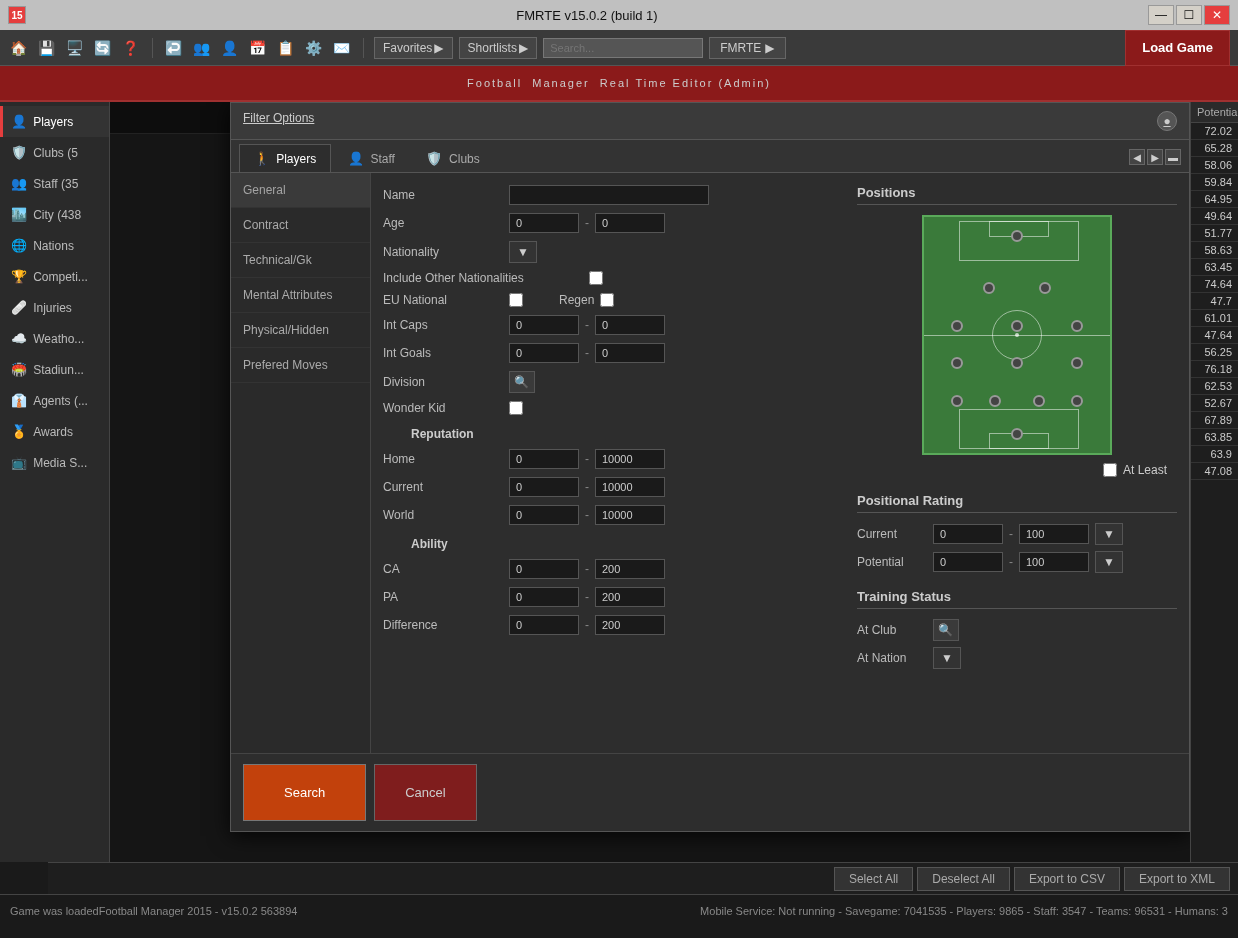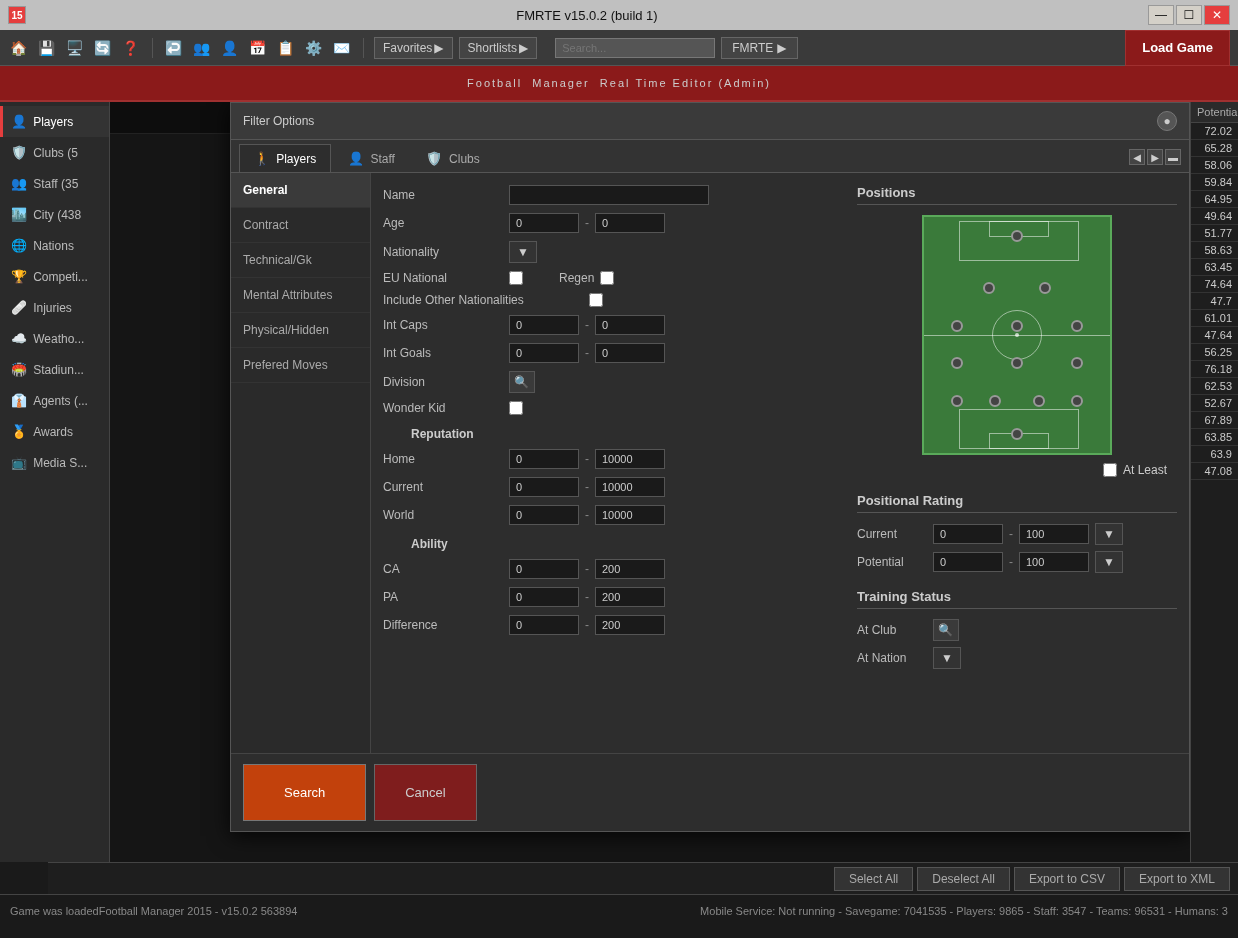--- a/index.html
+++ b/index.html
@@ -36,21 +36,21 @@
       height: 36px;
       display: flex;
       align-items: center;
       padding: 0 8px;
       gap: 6px;
       border-bottom: 1px solid #555;
     }
     .toolbar-icon { width: 22px; height: 22px; display: flex; align-items: center; justify-content: center; color: #bbb; font-size: 14px; cursor: pointer; }
     .toolbar-sep { width: 1px; height: 20px; background: #555; margin: 0 4px; }
     .toolbar-menu { display: flex; align-items: center; gap: 2px; padding: 3px 8px; background: #444; border: 1px solid #666; color: #ccc; font-size: 12px; cursor: pointer; }
-    .toolbar-search { flex: 1; max-width: 160px; margin-left: 12px; }
+    .toolbar-search { flex: 1; max-width: 160px; }
     .toolbar-search input { width: 100%; background: #555; border: 1px solid #777; color: #ccc; padding: 3px 6px; font-size: 11px; }
     .toolbar-brand { padding: 3px 10px; background: #444; border: 1px solid #666; color: #ccc; font-size: 12px; cursor: pointer; display: flex; align-items: flex-start; gap: 4px; }
     .load-game-btn { background: #8b1a1a; color: white; padding: 5px 16px; border: 1px solid #a03030; font-size: 13px; font-weight: bold; cursor: pointer; height: 36px; display: flex; align-items: center; }
 
     
     .main-layout {
       display: flex;
       height: calc(938px - 30px - 36px - 32px - 32px);
     }
 
@@ -142,23 +142,23 @@
       width: 1000px;
       margin-top: 0;
       margin-left: 120px;
       box-shadow: 0 4px 20px rgba(0,0,0,0.8);
     }
 
     .modal-header {
       background: #3a3a3a;
       padding: 8px 12px;
       display: flex;
-      align-items: center;
       justify-content: space-between;
       border-bottom: 1px solid #555;
+      text-decoration: underline;
     }
     .modal-header-close { width: 20px; height: 20px; background: #555; border: 1px solid #777; display: flex; align-items: center; justify-content: center; cursor: pointer; color: #ccc; font-size: 12px; border-radius: 50%; }
 
     
     .modal-tabs {
       display: flex;
       background: #333;
       padding: 4px 8px 0;
       gap: 2px;
       border-bottom: 1px solid #555;
@@ -193,21 +193,21 @@
       background: #2a2a2a;
       border-right: 1px solid #444;
     }
     .modal-leftnav-item {
       padding: 10px 12px;
       font-size: 12px;
       color: #aaa;
       cursor: pointer;
       border-bottom: 1px solid #333;
     }
-    .modal-leftnav-item.active { background: #3a3a3a; color: #ffffff; font-weight: bold; }
+    .modal-leftnav-item.active { background: #3a3a3a; color: #a3a3a3; font-weight: normal; }
 
     
     .modal-content {
       flex: 1;
       padding: 12px;
       overflow-y: auto;
       display: flex;
       gap: 16px;
     }
 
@@ -619,29 +619,29 @@
                 <span class="form-range-sep">-</span>
                 <input type="text" class="form-input" value="0" style="">
               </div>
 
               <div class="form-row">
                 <span class="form-label">Nationality</span>
                 <div class="form-dropdown">▼</div>
               </div>
 
               <div class="form-row">
+                <span class="form-label" style="width:200px;">Include Other Nationalities</span>
+                <input type="checkbox" class="form-checkbox" style="">
+              </div>
+
+              <div class="form-row">
                 <span class="form-label">EU National</span>
                 <input type="checkbox" class="form-checkbox" style="">
                 <span style="width:16px;"></span>
                 <span class="form-label" style="width:auto; margin-left:8px;">Regen</span>
-                <input type="checkbox" class="form-checkbox" style="">
-              </div>
-
-              <div class="form-row">
-                <span class="form-label" style="width:200px;">Include Other Nationalities</span>
                 <input type="checkbox" class="form-checkbox" style="">
               </div>
 
               <div class="form-row">
                 <span class="form-label">Int Caps</span>
                 <input type="text" class="form-input" value="0" style="">
                 <span class="form-range-sep">-</span>
                 <input type="text" class="form-input" value="0" style="">
               </div>
 

